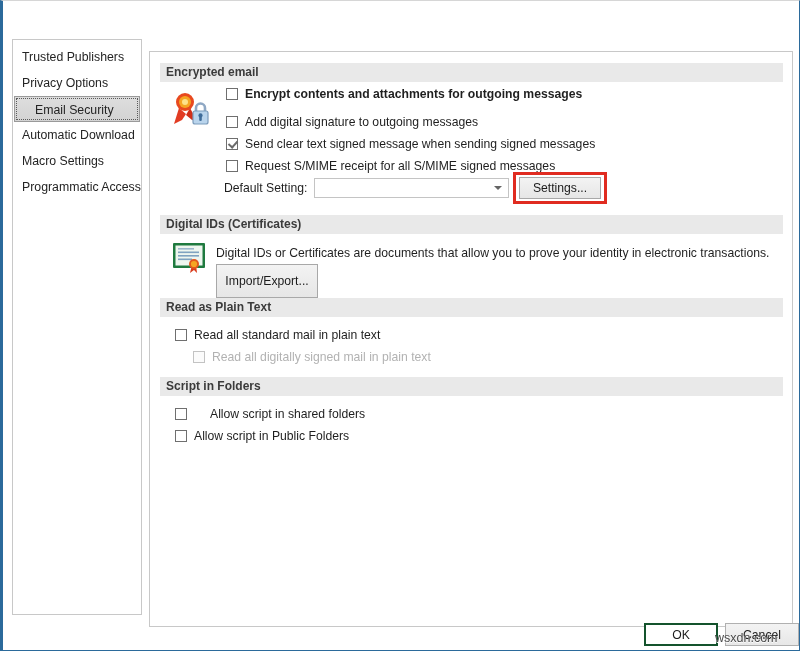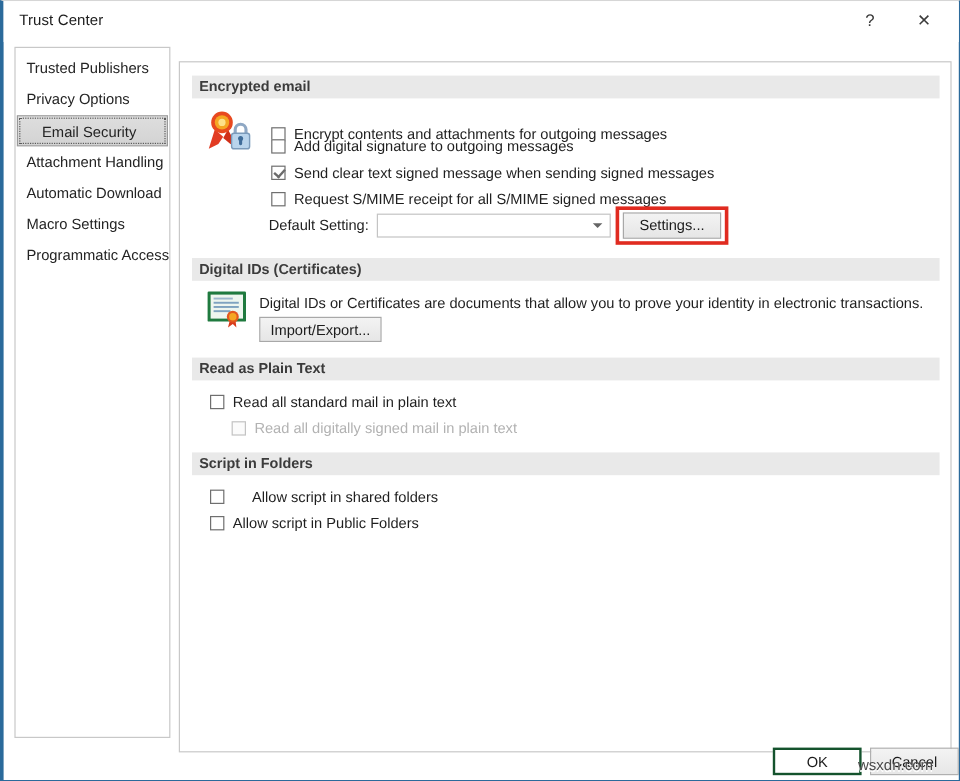--- a/index.html
+++ b/index.html
@@ -244,35 +244,25 @@
 
   
   .icon-seal { position: absolute; }
   .icon-cert { position: absolute; }
 </style>
 </head>
 <body>
 
 <div class="window">
 
-  <div class="titlebar">
-    <div class="title-text">Trust Center</div>
-    <div class="titlebar-btn help">
-      <span>?</span>
-    </div>
-    <div class="titlebar-btn close">
-      <span class="x-glyph">✕</span>
-    </div>
-  </div>
 
   <div class="nav">
     <div class="nav-item">Trusted Publishers</div>
     <div class="nav-item">Privacy Options</div>
     <div class="nav-item selected">Email Security</div>
-    <div class="nav-item">Attachment Handling</div>
     <div class="nav-item">Automatic Download</div>
     <div class="nav-item">Macro Settings</div>
     <div class="nav-item">Programmatic Access</div>
   </div>
 
   <div class="panel">
 
     <div class="section-header" style="top:11px;">Encrypted email</div>
 
     <div class="icon-seal" style="left:20px; top:36px;">
@@ -285,21 +275,21 @@
         <circle cx="15" cy="14" r="6" fill="#f5a623"></circle>
         <circle cx="15" cy="14" r="3" fill="#fde28a"></circle>
 
         <path d="M26 23 v-3 a4.5 4.5 0 0 1 9 0 v3" fill="none" stroke="#8fa8c4" stroke-width="2.6"></path>
         <rect x="23" y="23" width="15" height="13" rx="2" fill="#b9d4ec" stroke="#7b9bbb" stroke-width="1.2"></rect>
         <rect x="29.2" y="27" width="2.6" height="6" rx="1.2" fill="#3f6c99"></rect>
         <circle cx="30.5" cy="27.4" r="2.1" fill="#3f6c99"></circle>
       </svg>
     </div>
 
-    <div class="cb-row" style="left:76px; top:51px;">
+    <div class="cb-row" style="left:76px; top:33px;font-weight:bold;">
       <span class="cb"></span>
       <span class="cb-label">Encrypt contents and attachments for outgoing messages</span>
     </div>
     <div class="cb-row" style="left:76px; top:61px;">
       <span class="cb"></span>
       <span class="cb-label">Add digital signature to outgoing messages</span>
     </div>
     <div class="cb-row" style="left:76px; top:83px;">
       <span class="cb checked"></span>
       <span class="cb-label">Send clear text signed message when sending signed messages</span>
@@ -329,21 +319,21 @@
         <rect x="6" y="9.5" width="21" height="1.6" fill="#7fa3c0"></rect>
         <rect x="6" y="13" width="21" height="1.6" fill="#7fa3c0"></rect>
         <rect x="6" y="16.5" width="14" height="1.6" fill="#7fa3c0"></rect>
         <path d="M20 23 L18 31 L22 28 L25 31 L24 23 Z" fill="#d93b1c"></path>
         <circle cx="22" cy="22" r="5" fill="#e2571f"></circle>
         <circle cx="22" cy="22" r="3.1" fill="#f5a623"></circle>
       </svg>
     </div>
 
     <div class="body-text" style="left:66px; top:194px;">Digital IDs or Certificates are documents that allow you to prove your identity in electronic transactions.</div>
-    <div class="btn" style="position:absolute; left:66px; top:212px; width:102px; height:21px;text-align:center;">
+    <div class="btn" style="position:absolute; left:66px; top:212px; width:102px; height:34px;text-align:center;">
       <span>Import/Export...</span>
     </div>
 
     <div class="section-header" style="top:246px;">Read as Plain Text</div>
 
     <div class="cb-row" style="left:25px; top:274px;">
       <span class="cb"></span>
       <span class="cb-label">Read all standard mail in plain text</span>
     </div>
     <div class="cb-row" style="left:43px; top:296px;">

